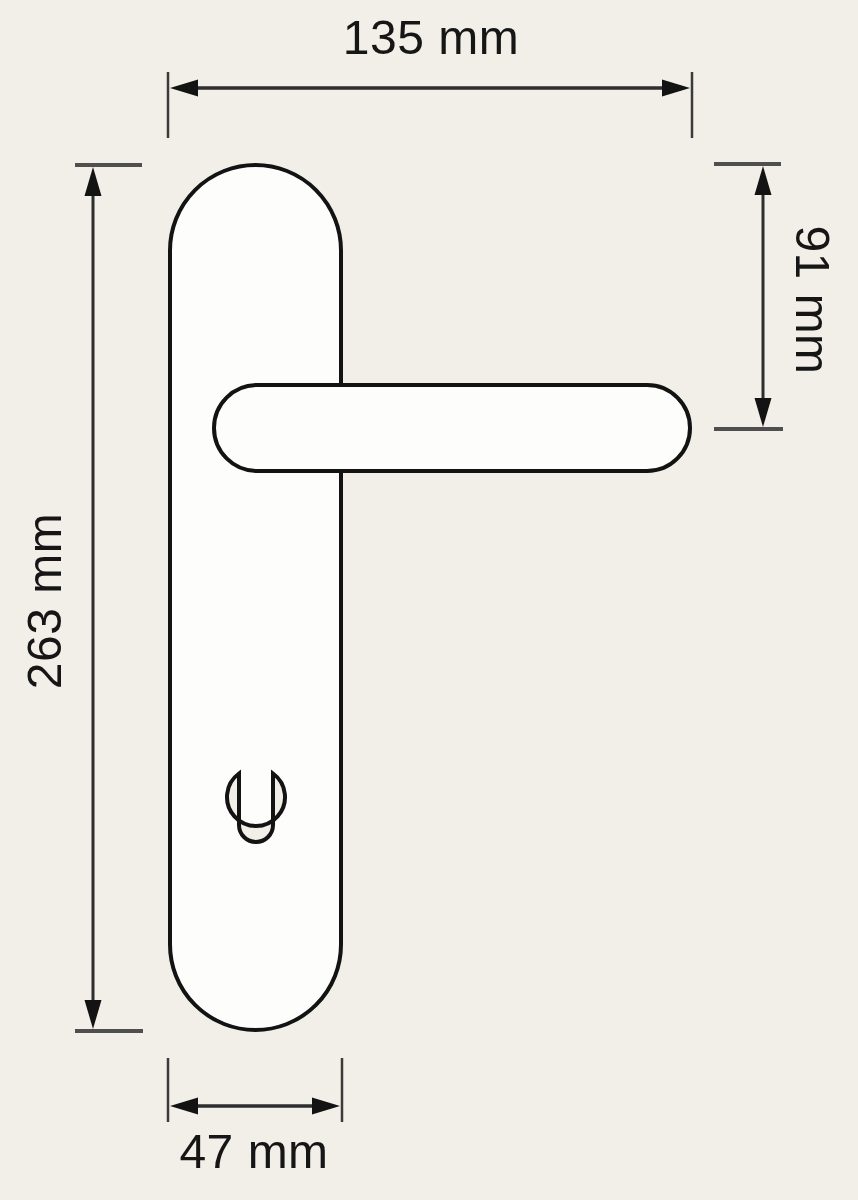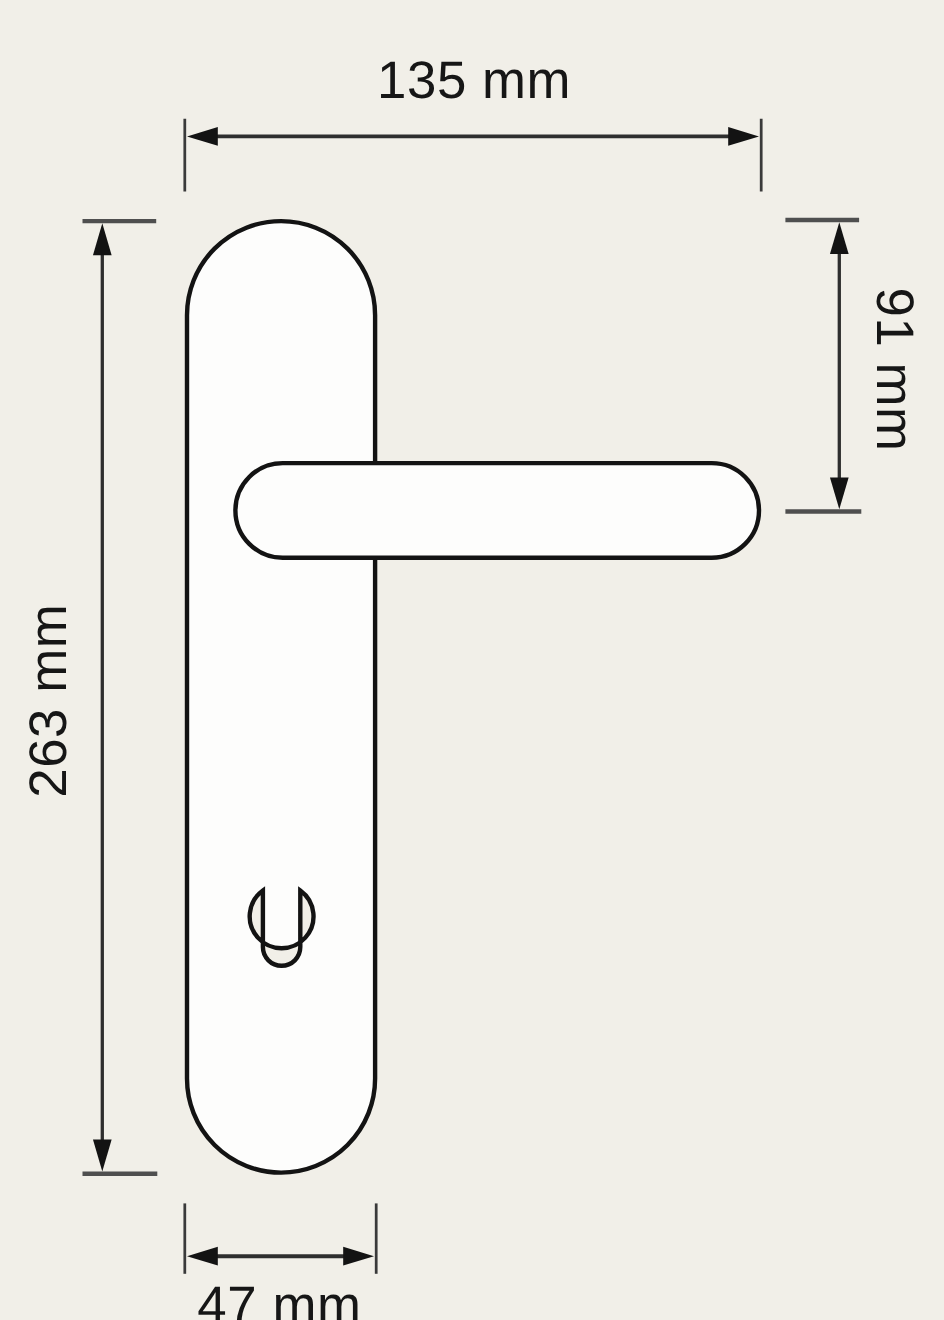--- a/index.html
+++ b/index.html
@@ -12,21 +12,20 @@
     background: #f1efe8;
     position: relative;
     overflow: hidden;
     font-family: "Liberation Sans", sans-serif;
   }
   .stage {
     position: absolute;
     left: 0; top: 0;
     width: 858px;
     height: 962px;
-    margin-top: 36px;
   }
   .drawing-svg {
     position: absolute;
     left: 0; top: 0;
     width: 858px;
     height: 1200px;
     display: block;
   }
   .dim-label {
     position: absolute;

